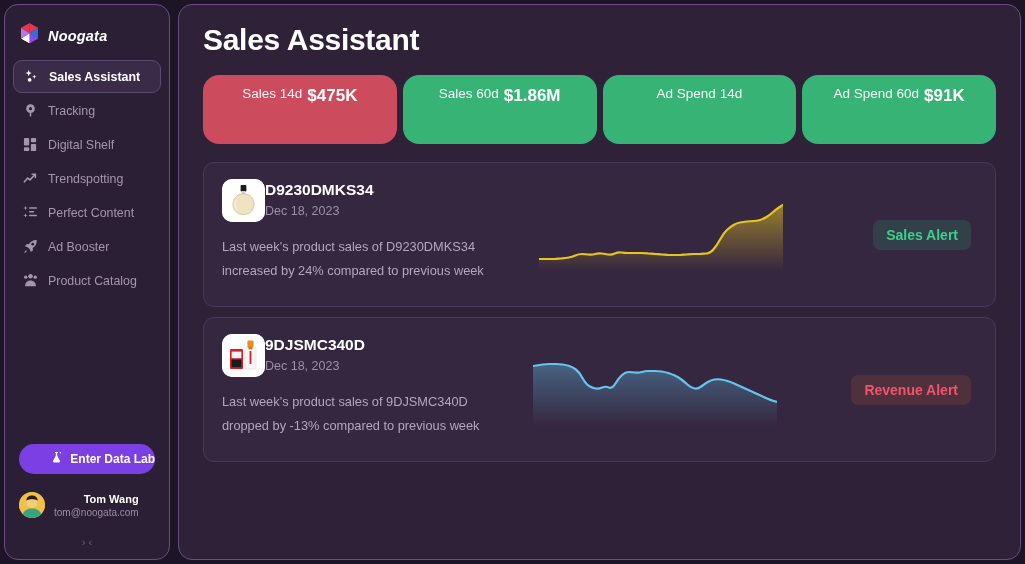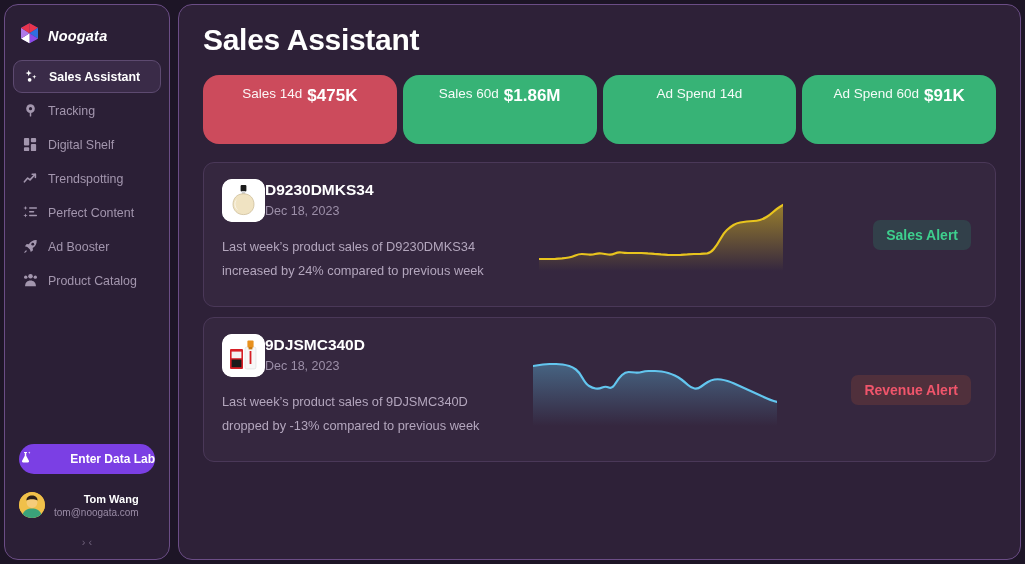--- a/index.html
+++ b/index.html
@@ -53,21 +53,21 @@
   .nav-item.active {
     background:#3a2b48;
     border:1px solid #5d4a70;
     color:#ffffff; font-weight:bold;
   }
   .nav-ico { width:15px; height:15px; display:flex; align-items:center; justify-content:center; flex-shrink:0; }
   .nav-ico svg { display:block; }
 
   .side-bottom { margin-top:auto; padding:0 14px 0 14px; }
   .datalab-btn {
-    display:flex; align-items:center; justify-content:space-between; gap:7px;
+    display:flex; align-items:center; justify-content:flex-end; gap:7px;
     height:30px; width:100%;
     background:#7b3fe4;
     border:none; border-radius:16px;
     color:#ffffff; font-size:12px; font-weight:bold;
     cursor:pointer;
   }
   .user {
     display:flex; align-items:center; gap:9px;
     margin-top:18px; padding-bottom:10px;
     cursor:pointer;

